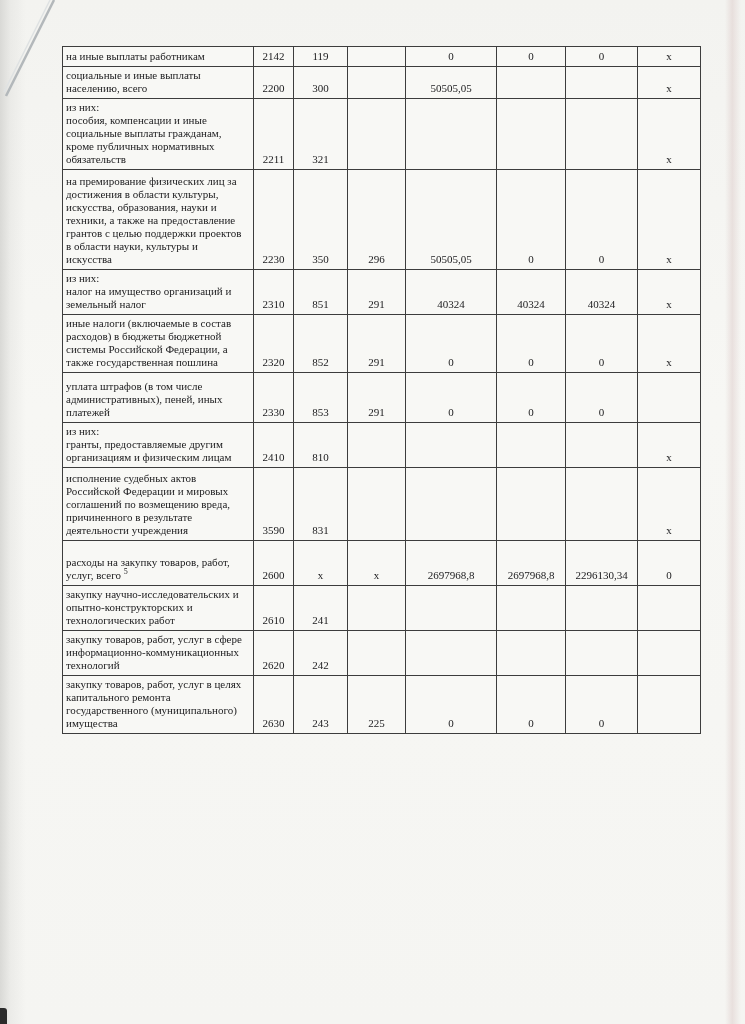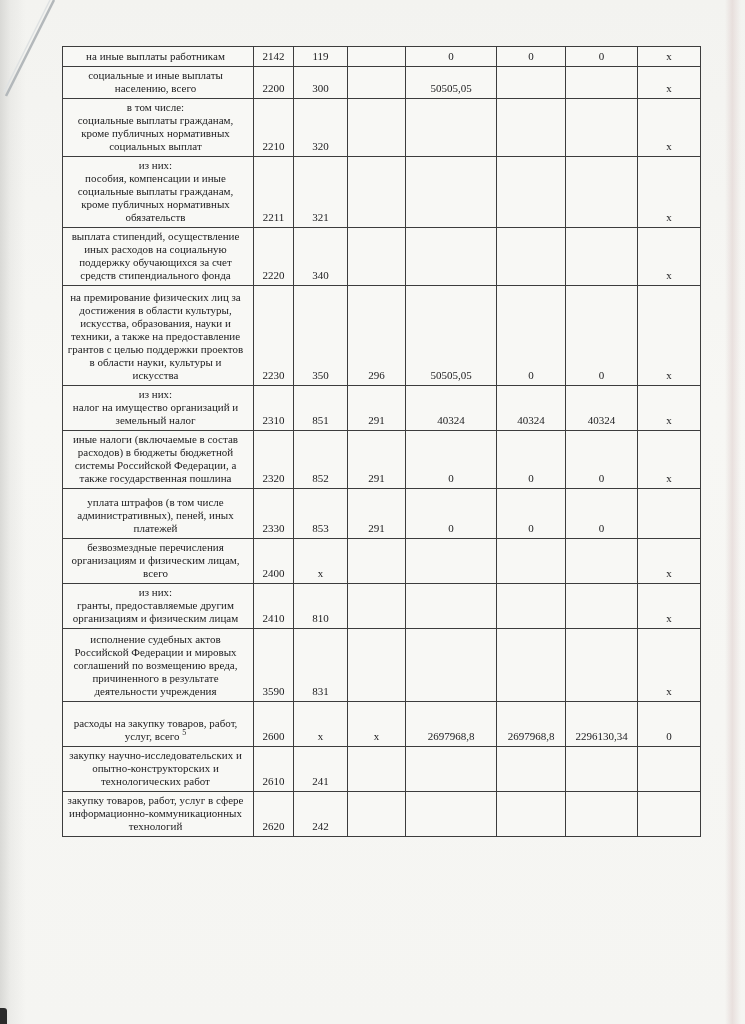--- a/index.html
+++ b/index.html
@@ -54,21 +54,21 @@
     border: 1px solid #3d3d3d;
     vertical-align: bottom;
     text-align: center;
     font-size: 11px;
     line-height: 13px;
     color: #1b1b1d;
     padding: 2px 2px 3px 2px;
     overflow: hidden;
   }
   table.budget td.label {
-    text-align: center;
+    text-align: left;
     white-space: pre-line;
     padding-left: 3px;
     padding-right: 8px;
   }
   table.budget td sup {
     font-size: 8px;
     line-height: 0;
   }
 </style>
 </head>
@@ -112,54 +112,28 @@
         <td class="label">социальные и иные выплаты
 населению, всего</td>
         <td>2200</td>
         <td>300</td>
         <td></td>
         <td>50505,05</td>
         <td></td>
         <td></td>
         <td>x</td>
       </tr>
-      <tr style="height:53px">
-        <td class="label">в том числе:
-социальные выплаты гражданам,
-кроме публичных нормативных
-социальных выплат</td>
-        <td>2210</td>
-        <td>320</td>
-        <td></td>
-        <td></td>
-        <td></td>
-        <td></td>
-        <td>x</td>
-      </tr>
       <tr style="height:70px">
         <td class="label">из них:
 пособия, компенсации и иные
 социальные выплаты гражданам,
 кроме публичных нормативных
 обязательств</td>
         <td>2211</td>
         <td>321</td>
-        <td></td>
-        <td></td>
-        <td></td>
-        <td></td>
-        <td>x</td>
-      </tr>
-      <tr style="height:55px">
-        <td class="label">выплата стипендий, осуществление
-иных расходов на социальную
-поддержку обучающихся за счет
-средств стипендиального фонда</td>
-        <td>2220</td>
-        <td>340</td>
         <td></td>
         <td></td>
         <td></td>
         <td></td>
         <td>x</td>
       </tr>
       <tr style="height:100px">
         <td class="label">на премирование физических лиц за
 достижения в области культуры,
 искусства, образования, науки и
@@ -205,32 +179,20 @@
 административных), пеней, иных
 платежей</td>
         <td>2330</td>
         <td>853</td>
         <td>291</td>
         <td>0</td>
         <td>0</td>
         <td>0</td>
         <td></td>
       </tr>
-      <tr style="height:41px">
-        <td class="label">безвозмездные перечисления
-организациям и физическим лицам,
-всего</td>
-        <td>2400</td>
-        <td>x</td>
-        <td></td>
-        <td></td>
-        <td></td>
-        <td></td>
-        <td>x</td>
-      </tr>
       <tr style="height:42px">
         <td class="label">из них:
 гранты, предоставляемые другим
 организациям и физическим лицам</td>
         <td>2410</td>
         <td>810</td>
         <td></td>
         <td></td>
         <td></td>
         <td></td>
@@ -280,15 +242,28 @@
 информационно-коммуникационных
 технологий</td>
         <td>2620</td>
         <td>242</td>
         <td></td>
         <td></td>
         <td></td>
         <td></td>
         <td></td>
       </tr>
+      <tr style="height:53px">
+        <td class="label">закупку товаров, работ, услуг в целях
+капитального ремонта
+государственного (муниципального)
+имущества</td>
+        <td>2630</td>
+        <td>243</td>
+        <td>225</td>
+        <td>0</td>
+        <td>0</td>
+        <td>0</td>
+        <td></td>
+      </tr>
     </tbody>
   </table>
 </div>
 
 </body></html>

